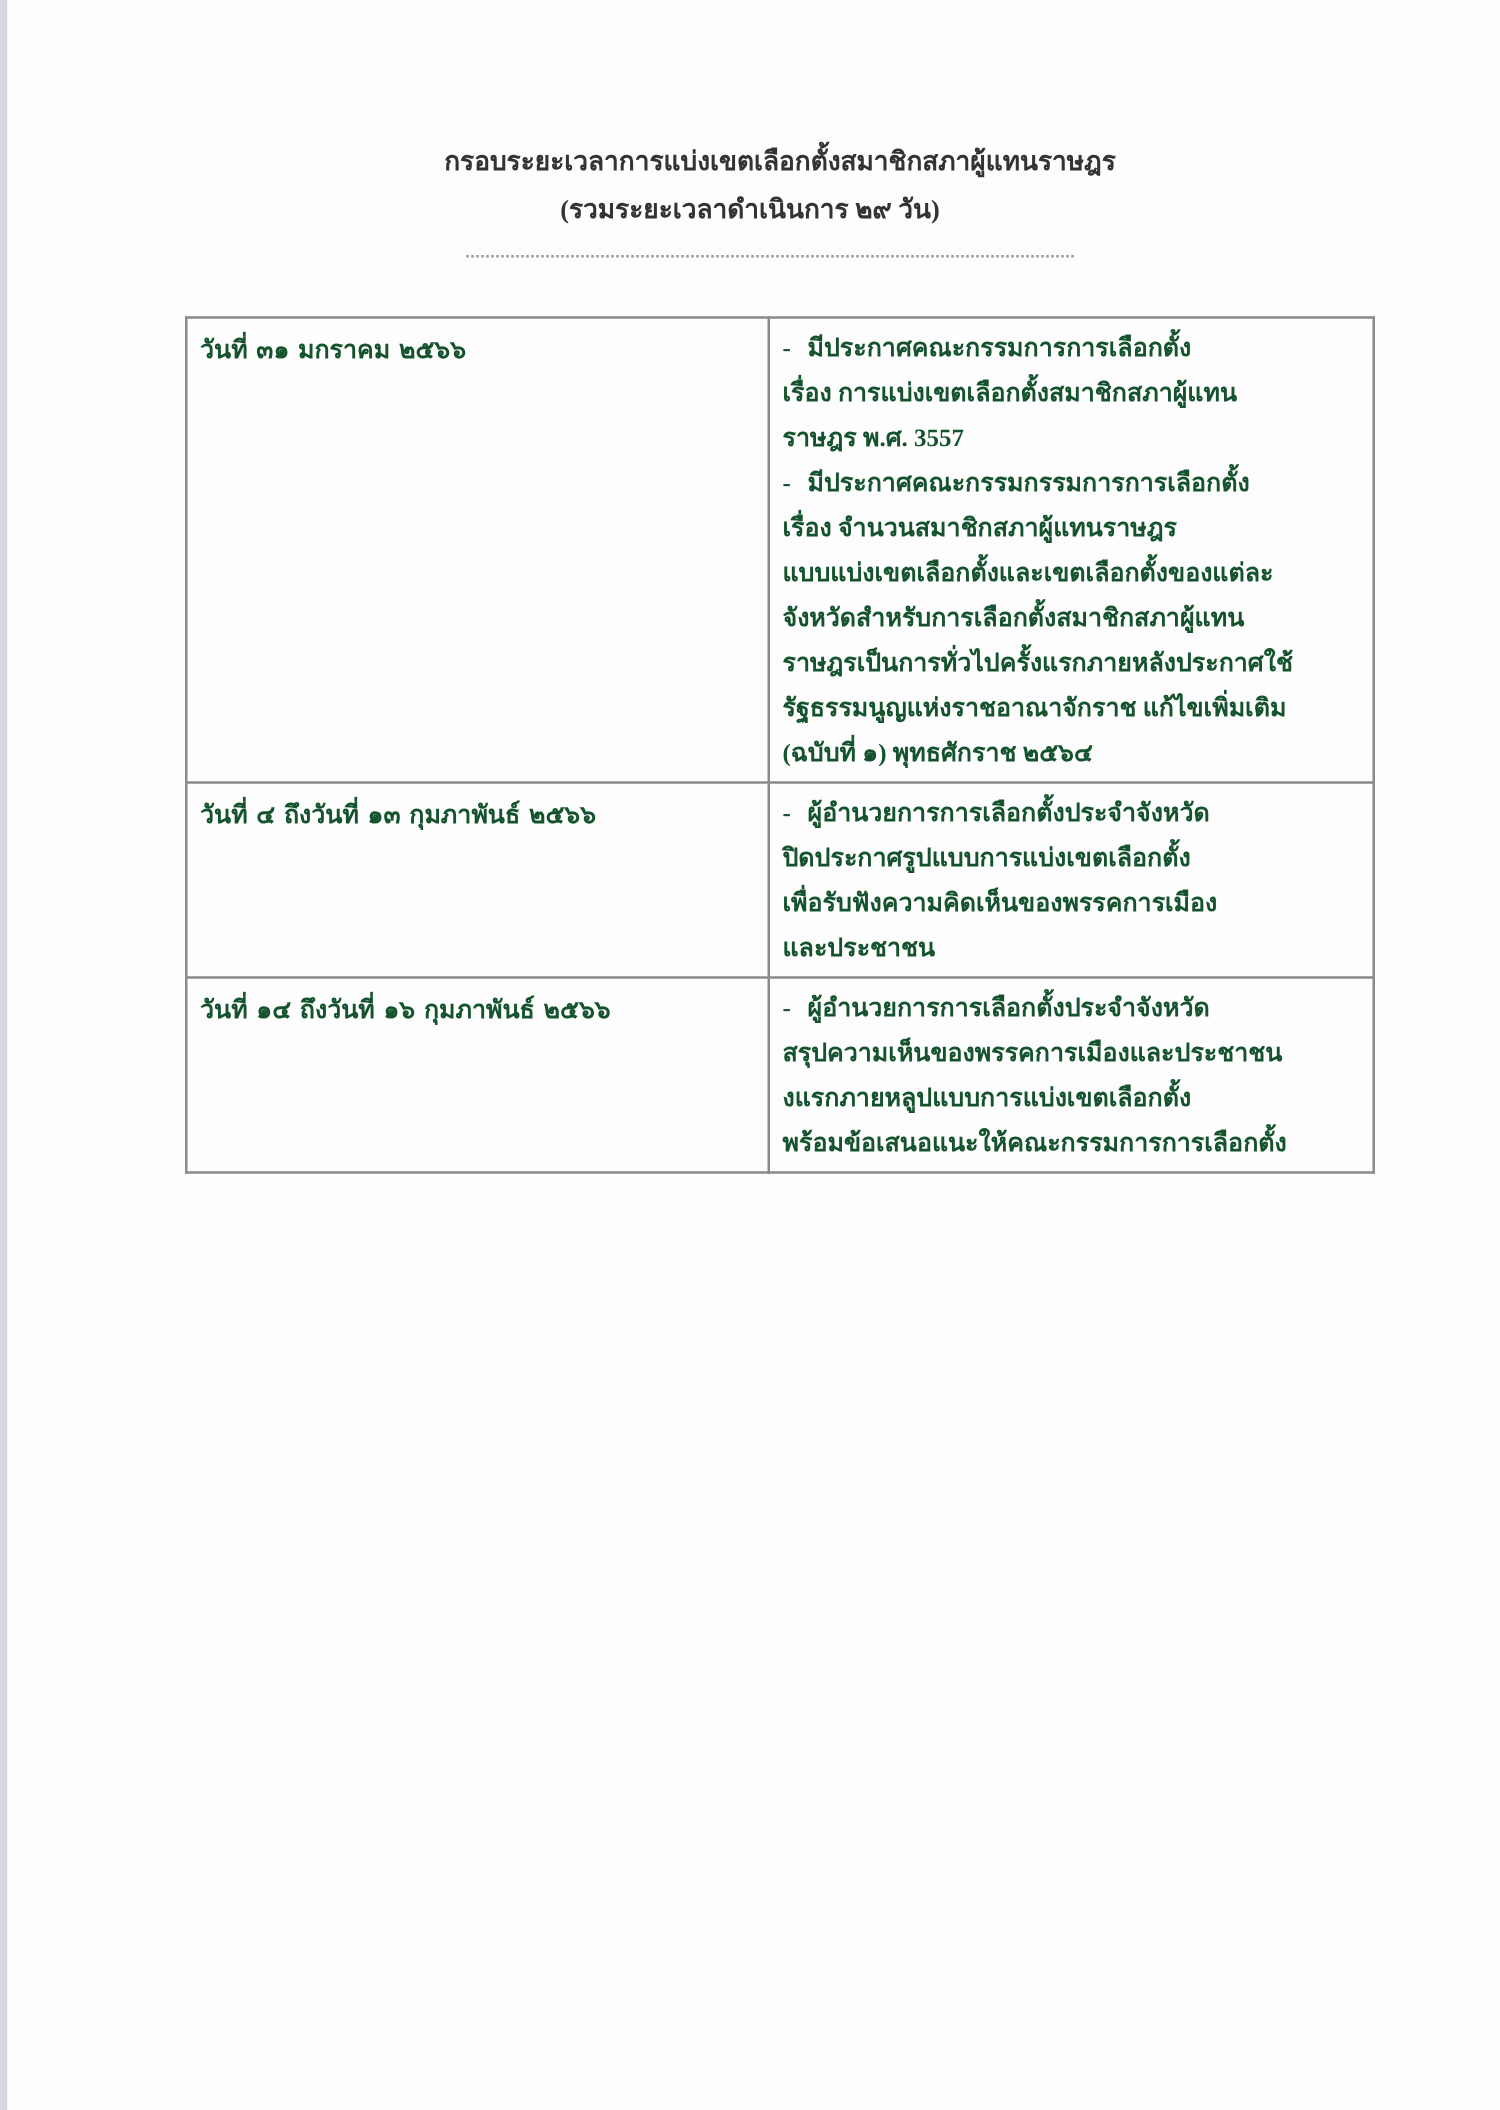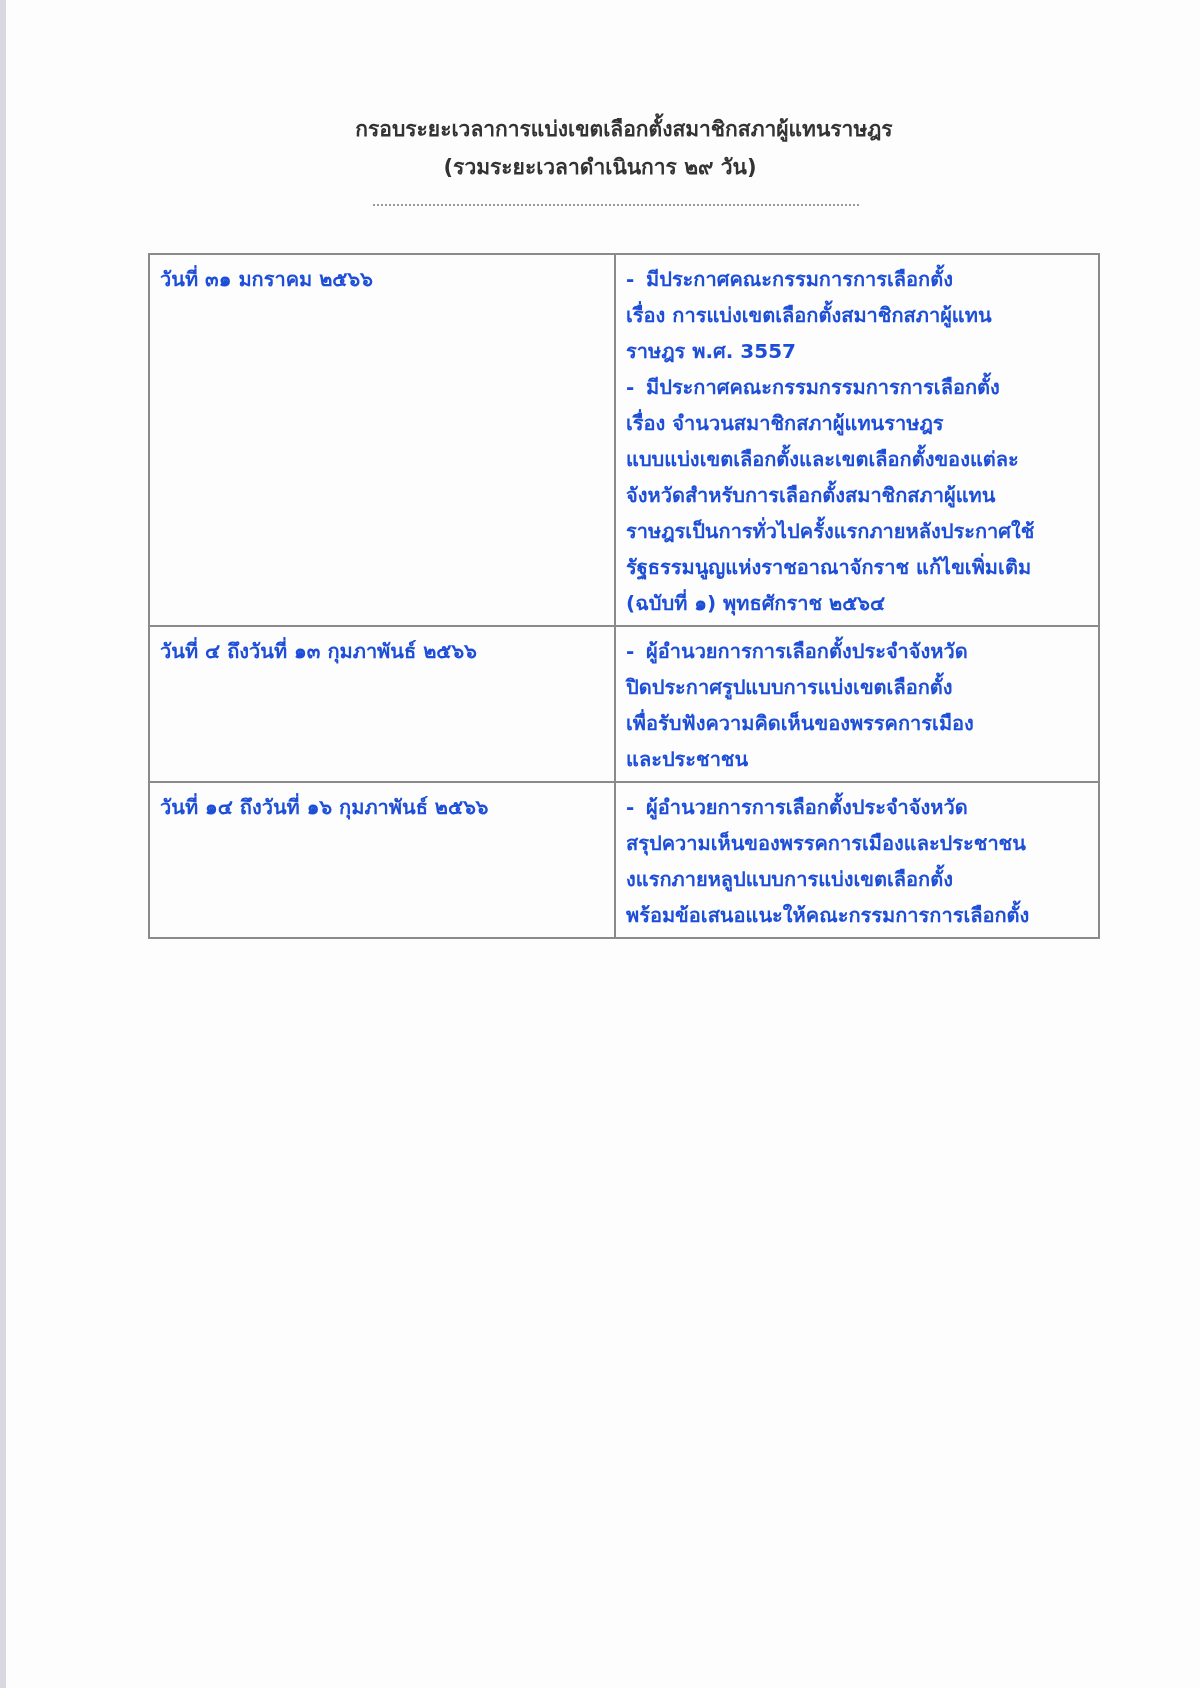--- a/index.html
+++ b/index.html
@@ -20,37 +20,38 @@
     .title {
       position: absolute; left: 0; width: 1200px; top: 112px;
       text-align: center; font-size: 21px; line-height: 34px; font-weight: bold;
       color: #333;
       margin-left: 24px;
     }
     .subtitle {
       position: absolute; left: 0; width: 1200px; top: 150px;
       text-align: center; font-size: 21px; line-height: 34px; font-weight: bold;
       color: #333;
+      font-family: Liberation Serif, serif;
     }
     .divider {
       position: absolute; left: 373px; top: 204px; width: 486px; height: 0;
       border-top: 2px dotted #9a9a9a;
     }
     table.timeline {
       position: absolute; left: 148px; top: 253px; width: 926px;
       border-collapse: collapse; table-layout: fixed;
-      font-size: 20px; font-weight: bold; color: #1d4ed8; border-radius: 14px;
+      font-size: 20px; font-weight: bold; color: #14532d; border-radius: 14px;
     }
     table.timeline td {
       border: 2px solid #8a8a8a; vertical-align: top;
       padding: 6px 10px 4px 10px; line-height: 36px;
     }
     td.date-cell { width: 444px; }
     td.desc-cell { width: 462px; }
-    .bullet { display: block; padding-left: 20px; text-indent: -20px; }
+    .bullet { display: block; padding-left: 20px; text-indent: -20px; font-family: Liberation Serif, serif; }
     .bullet .dash { display: inline-block; width: 20px; text-indent: 0; }
     .line { display: block; white-space: nowrap; }
   </style>
 </head>
 <body>
 
 <div class="edge-strip"></div>
 <div class="page"></div>
 
 <div class="title">กรอบระยะเวลาการแบ่งเขตเลือกตั้งสมาชิกสภาผู้แทนราษฎร</div>

